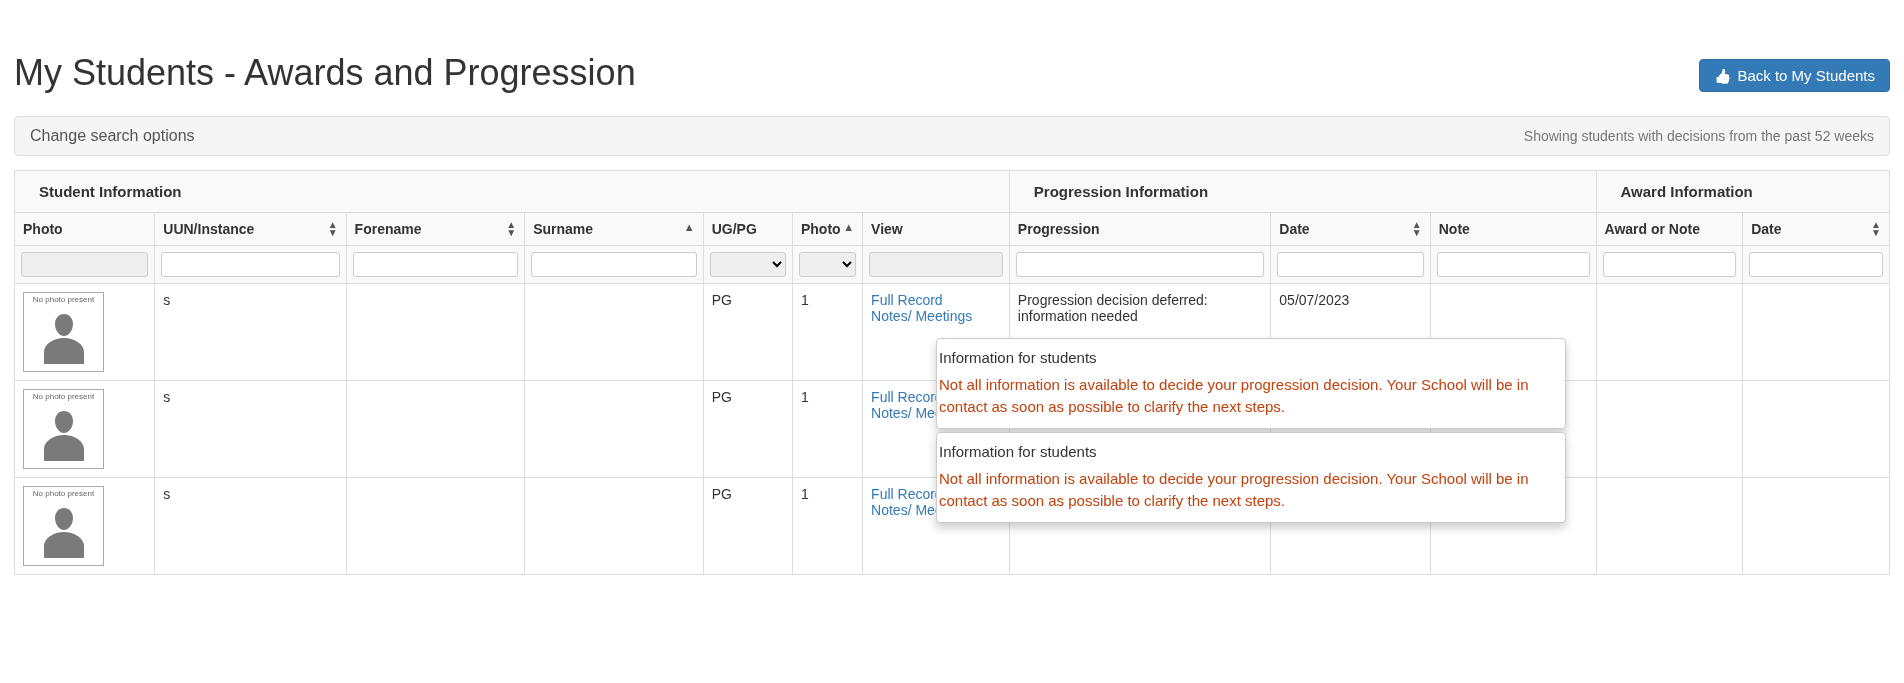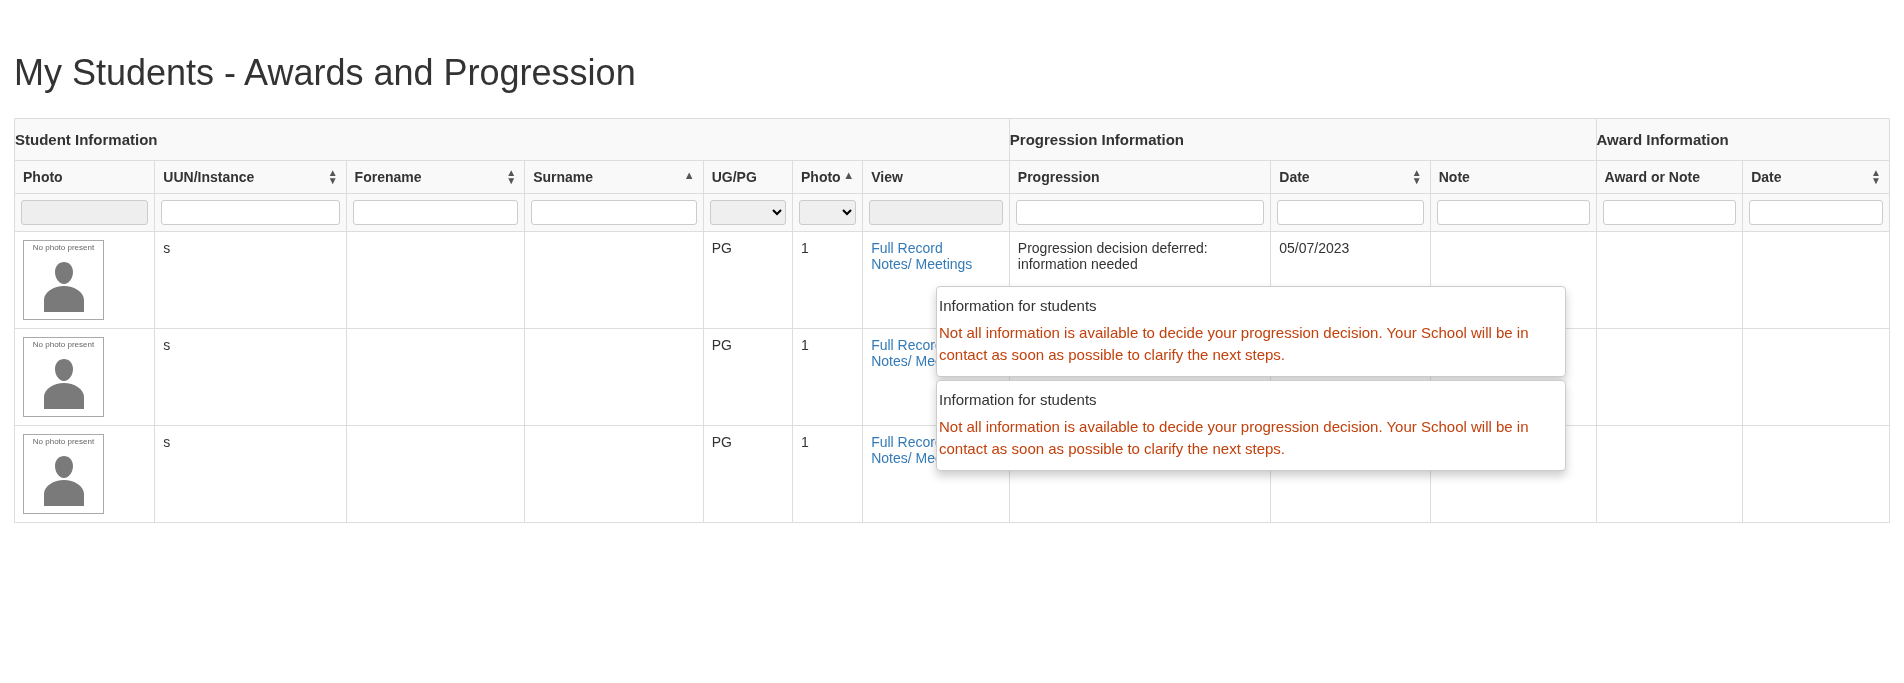--- a/index.html
+++ b/index.html
@@ -74,21 +74,21 @@
     text-align: left;
     vertical-align: top;
     font-size: 14px;
   }
   thead th {
     background: #f9f9f9;
     font-weight: 700;
   }
   .group-head th {
     font-size: 15px;
-    padding: 12px 0;
+    padding: 12px 24px;
   }
   .col-head th {
     position: relative;
     margin-top: 24px;
   }
   .sort-icons {
     float: right;
     font-size: 10px;
     line-height: 8px;
     color: #555;
@@ -194,22 +194,30 @@
   col.c-award{width:115px}
   col.c-adate{width:115px}
 </style>
 </head>
 <body>
 
 <div class="container">
 
   <div class="header-row">
     <h1>My Students - Awards and Progression</h1>
-  </div>
-
+    <button class="btn-primary">
+      <span class="thumb-icon"></span>
+      <span>Back to My Students</span>
+    </button>
+  </div>
+
+  <div class="panel-heading">
+    <span style="cursor:pointer;">Change search options</span>
+    <span class="muted">Showing students with decisions from the past 52 weeks</span>
+  </div>
 
   <div class="rel">
   <table>
     <colgroup>
       <col class="c-photo">
           <col class="c-uun">
           <col class="c-fore">
           <col class="c-sur">
       <col class="c-ugpg">
           <col class="c-year">

